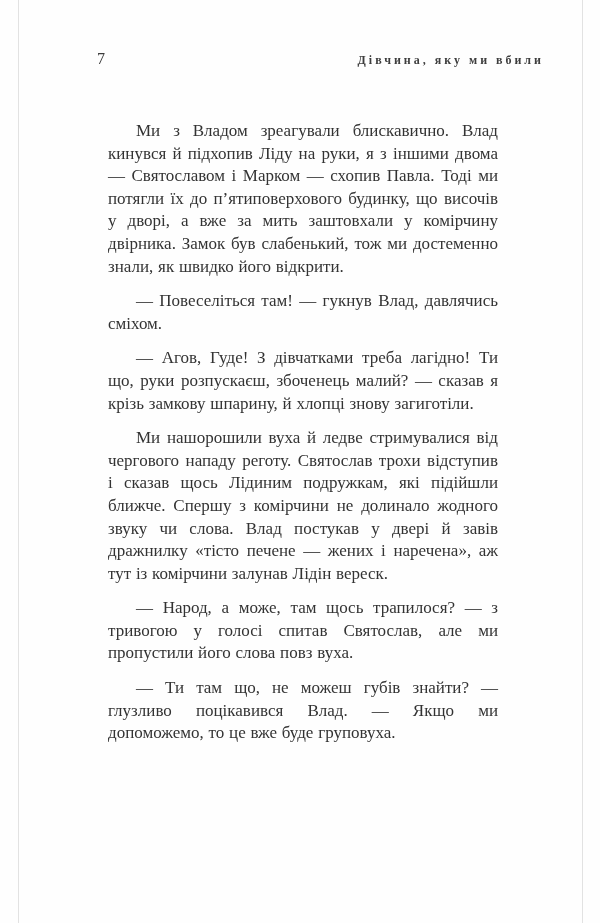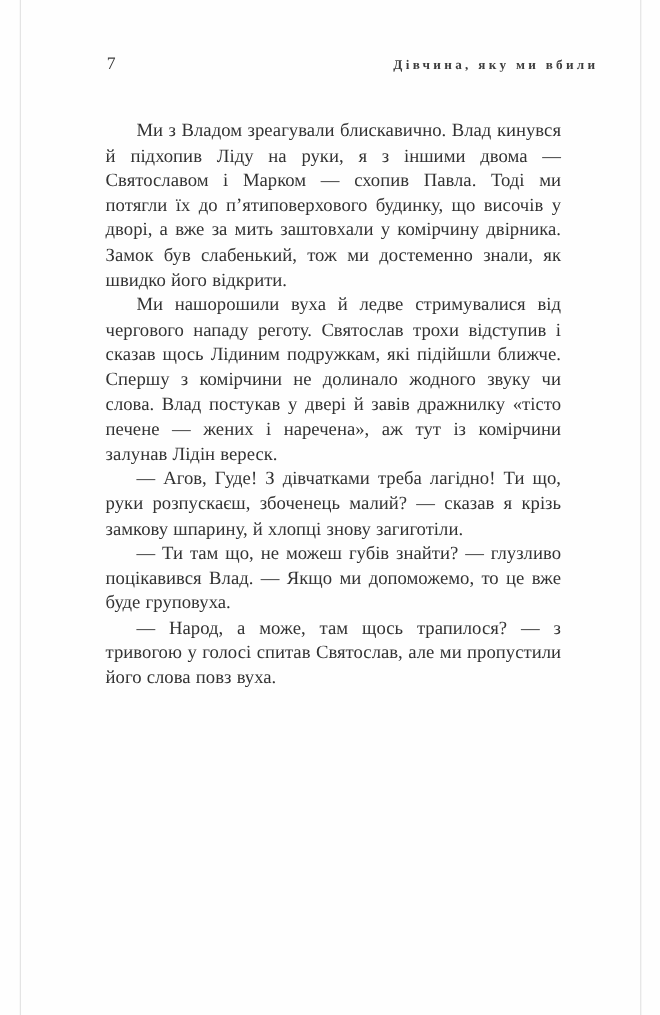--- a/index.html
+++ b/index.html
@@ -49,21 +49,21 @@
     margin-left: 47px;
   }
 
   .content {
     position: absolute;
     top: 108px;
     left: 96px;
     width: 414px;
   }
   .content p {
-    margin: 0;
+    margin: 12px;
     font-size: 17px;
     line-height: 22.6px;
     text-align: justify;
     text-indent: 28px;
     hyphens: auto;
     -webkit-hyphens: auto;
     word-spacing: 0.5px;
     color: #333333;
   }
 </style>
@@ -74,18 +74,19 @@
   <div class="edge-line left"></div>
   <div class="edge-line right"></div>
 
   <div class="running-head">
     <span class="page-number">7</span>
     <span class="header-title">Дівчина, яку ми вбили</span>
   </div>
 
   <div class="content">
     <p>Ми з Владом зреагували блискавично. Влад кинувся й підхопив Ліду на руки, я з іншими двома — Святославом і Марком — схопив Павла. Тоді ми потягли їх до п’ятиповерхового будинку, що височів у дворі, а вже за мить заштовхали у комірчину двірника. Замок був слабенький, тож ми достеменно знали, як швидко його відкрити.</p>
+    <p>— Повеселіться там! — гукнув Влад, давлячись сміхом.</p>
+    <p>— Агов, Гуде! З дівчатками треба лагідно! Ти що, руки розпускаєш, збоченець малий? — сказав я крізь замкову шпарину, й хлопці знову загиготіли.</p>
     <p>Ми нашорошили вуха й ледве стримувалися від чергового нападу реготу. Святослав трохи відступив і сказав щось Лідиним подружкам, які підійшли ближче. Спершу з комірчини не долинало жодного звуку чи слова. Влад постукав у двері й завів дражнилку «тісто печене — жених і наречена», аж тут із комірчини залунав Лідін вереск.</p>
-    <p>— Агов, Гуде! З дівчатками треба лагідно! Ти що, руки розпускаєш, збоченець малий? — сказав я крізь замкову шпарину, й хлопці знову загиготіли.</p>
+    <p>— Народ, а може, там щось трапилося? — з тривогою у голосі спитав Святослав, але ми пропустили його слова повз вуха.</p>
     <p>— Ти там що, не можеш губів знайти? — глузливо поцікавився Влад. — Якщо ми допоможемо, то це вже буде груповуха.</p>
-    <p>— Народ, а може, там щось трапилося? — з тривогою у голосі спитав Святослав, але ми пропустили його слова повз вуха.</p>
   </div>
 </div>
 
 </body></html>

